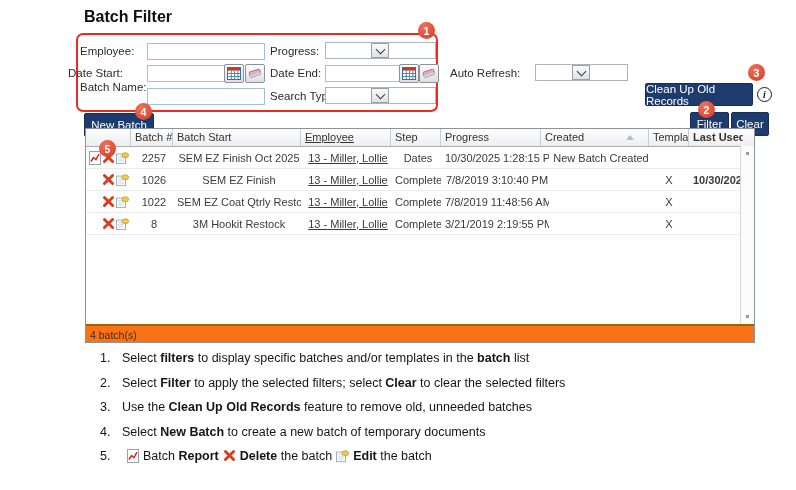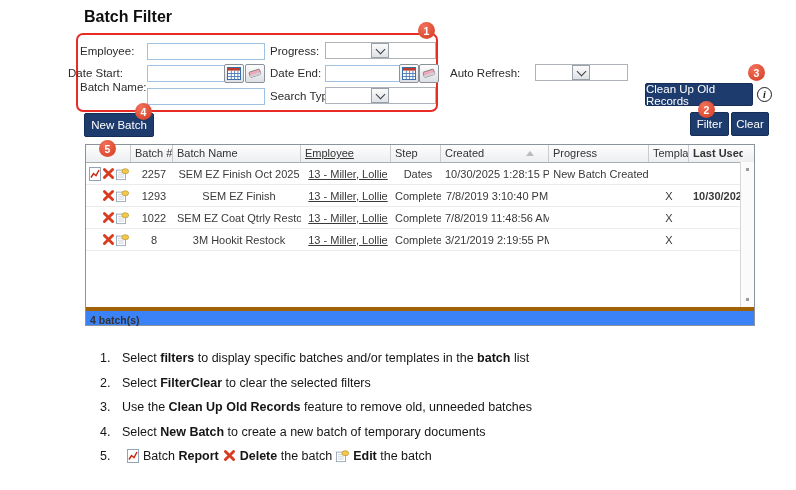--- a/index.html
+++ b/index.html
@@ -12,34 +12,34 @@
   .tinput{position:absolute;height:15px;border:1px solid #9ec2e0;background:#fff;font-family:"Liberation Sans",sans-serif;font-size:11px;padding:0 2px;}
   .combo{position:absolute;height:17px;border:1px solid #aeb3ba;background:#fff;display:flex;align-items:center;box-sizing:border-box;flex-direction:column;}
   .combo-text{flex:1;font-size:11px;padding-left:4px;white-space:nowrap;overflow:hidden;color:#222;}
   .combo-btn{width:16px;height:15px;margin:0 1px 0 0;border:1px solid #9aa0a8;background:linear-gradient(#fbfbfb,#dfe2e6);display:flex;align-items:center;justify-content:center;}
   .chev{width:6px;height:6px;border-right:1.7px solid #3a3f45;border-bottom:1.7px solid #3a3f45;transform:rotate(45deg);margin-top:-3px;}
   .sq-btn{position:absolute;width:18px;height:17px;border:1px solid #8d9199;border-radius:2px;background:linear-gradient(#fdfdfd,#dcdfe3);display:flex;align-items:center;justify-content:center;cursor:pointer;}
   .navy-btn{position:absolute;background:#1d3b6c;border:1px solid #152e58;border-radius:2px;color:#fff;font-size:11.5px;display:flex;align-items:center;justify-content:center;cursor:pointer;}
   .badge{position:absolute;width:17px;height:17px;border-radius:50%;background:radial-gradient(circle at 35% 28%,#f3705a,#d23c20);color:#fff;font-size:10.5px;font-weight:bold;display:flex;align-items:center;justify-content:center;z-index:30;}
   .info-circle{position:absolute;width:13px;height:13px;border:1.4px solid #1c1c1c;border-radius:50%;display:flex;align-items:center;justify-content:center;font-family:"Liberation Serif",serif;font-style:italic;font-weight:bold;font-size:10px;color:#1c1c1c;background:#fff;}
   
-  .batch-table{left:85px;top:144px;width:670px;height:182px;border:1px solid #8b939c;box-sizing:border-box;background:#fff;}
+  .batch-table{left:85px;top:128px;width:670px;height:215px;border:1px solid #8b939c;box-sizing:border-box;background:#fff;}
   .thead{display:flex;height:17px;background:linear-gradient(#fefefe,#eceef0);border-bottom:1px solid #a8adb2;}
   .th{font-size:11px;color:#333;padding:2px 0 0 4px;box-sizing:border-box;border-right:1px solid #c9ccd0;white-space:nowrap;overflow:hidden;position:relative;}
   .c-icons{width:45px;} .c-bno{width:42px;} .c-bname{width:128px;} .c-emp{width:90px;text-decoration:underline;}
   .c-step{width:50px;} .c-created{width:108px;} .c-prog{width:100px;} .c-tmpl{width:40px;} .c-last{width:54px;border-right:none;font-weight:bold;}
   .sort-arrow{position:absolute;right:14px;top:6px;width:0;height:0;border-left:4px solid transparent;border-right:4px solid transparent;border-bottom:5px solid #b9bdc2;}
   .trow{display:flex;height:21px;border-bottom:1px solid #ebebeb;align-items:center;}
   .td{font-size:11px;color:#3a3a3a;padding-left:4px;box-sizing:border-box;white-space:nowrap;overflow:hidden;text-align:center;}
   .td.center{text-align:center;padding-left:0;}
   .icon-cell{display:flex;align-items:center;gap:1px;padding-left:2px;}
   .icon-slot{width:13px;height:15px;display:inline-flex;align-items:center;justify-content:center;cursor:pointer;}
   .vscroll{position:absolute;top:17px;right:0;bottom:18px;width:13px;border-left:1px solid #d6d6d6;background:#fbfbfb;}
   .vdot{position:absolute;left:5px;width:3px;height:3px;background:#9a9a9a;}
-  .statusbar{position:absolute;left:0;right:0;bottom:0;height:18px;background:#3b82f6;border-top:4px solid #a16207;font-size:10.5px;color:#333;line-height:18px;padding-left:4px;box-sizing:border-box;font-weight:bold;}
+  .statusbar{position:absolute;left:0;right:0;bottom:0;height:18px;background:#f97316;border-top:2px solid #a16207;font-size:10.5px;color:#333;line-height:18px;padding-left:4px;box-sizing:border-box;}
   
   .instructions{left:100px;top:350px;width:620px;}
   .instr-line{display:flex;margin-bottom:8.5px;font-size:12.5px;color:#151515;align-items:center;line-height:16px;}
   .instr-num{width:22px;flex:none;}
   .instr-body{white-space:pre-wrap;display:flex;flex-wrap:wrap;}
   .instr-body b{font-weight:bold;}
   .instr-body .icon-slot{margin:0 4px;}
   svg{display:block;}
 </style>
 </head>
@@ -127,28 +127,28 @@
   <div class="badge" style="left:418px;top:22px;">1</div>
   <div class="badge" style="left:698px;top:101px;">2</div>
   <div class="badge" style="left:748px;top:64px;">3</div>
   <div class="badge" style="left:135px;top:103px;">4</div>
   <div class="badge" style="left:99px;top:140px;">5</div>
 
   <div class="abs batch-table">
     <div class="thead">
       <div class="th c-icons"></div>
       <div class="th c-bno">Batch #</div>
-      <div class="th c-bname">Batch Name</div>
+      <div class="th c-bname">Batch Start</div>
       <div class="th c-emp">Employee</div>
       <div class="th c-step">Step</div>
+      <div class="th c-prog">Progress</div>
       <div class="th c-created">
         <span>Created</span>
         <span class="sort-arrow"></span>
       </div>
-      <div class="th c-prog">Progress</div>
       <div class="th c-tmpl">Template</div>
       <div class="th c-last">Last Used</div>
     </div>
     <div id="batch-rows">
         <div class="trow">
           <div class="td c-icons icon-cell">
             <span class="icon-slot">
               <svg width="12" height="14" viewBox="0 0 12 14">
                 <rect x="0.5" y="0.5" width="11" height="13" fill="#fff" stroke="#93a3b5"></rect>
                 <polyline points="2,10.5 4.5,6.5 7,8.5 10,3" stroke="#cc2a12" stroke-width="1.5" fill="none"></polyline>
@@ -191,21 +191,21 @@
               </svg>
             </span>
             <span class="icon-slot">
               <svg width="15" height="14" viewBox="0 0 15 14">
                 <rect x="0.5" y="2.5" width="10.5" height="11" fill="#fff" stroke="#93a3b5"></rect>
                 <path d="M2.5 5.5h6.5M2.5 8h6.5M2.5 10.5h6.5" stroke="#b9c4d0" stroke-width="0.9"></path>
                 <ellipse cx="10.7" cy="3.8" rx="3.9" ry="2.9" fill="#f2c94c" stroke="#b28a1e" stroke-width="0.7"></ellipse>
               </svg>
             </span>
           </div>
-          <div class="td c-bno">1293</div>
+          <div class="td c-bno">1026</div>
           <div class="td c-bname">SEM EZ Finish</div>
           <div class="td c-emp">13 - Miller, Lollie</div>
           <div class="td c-step">Completed</div>
           <div class="td c-created">7/8/2019 3:10:40 PM</div>
           <div class="td c-prog"></div>
           <div class="td c-tmpl center">X</div>
           <div class="td c-last">10/30/2025</div>
         </div>
         <div class="trow">
           <div class="td c-icons icon-cell">
@@ -271,21 +271,21 @@
     <div class="statusbar">4 batch(s)</div>
   </div>
 
   <div class="abs instructions" id="instructions">
       <div class="instr-line">
         <span class="instr-num">1.</span>
         <span class="instr-body"><span>Select </span><b>filters</b><span> to display specific batches and/or templates in the </span><b>batch</b><span> list</span></span>
       </div>
       <div class="instr-line">
         <span class="instr-num">2.</span>
-        <span class="instr-body"><span>Select </span><b>Filter</b><b>Clear</b><span> to clear the selected filters</span></span>
+        <span class="instr-body"><span>Select </span><b>Filter</b><span> to apply the selected filters; select </span><b>Clear</b><span> to clear the selected filters</span></span>
       </div>
       <div class="instr-line">
         <span class="instr-num">3.</span>
         <span class="instr-body"><span>Use the </span><b>Clean Up Old Records</b><span> feature to remove old, unneeded batches</span></span>
       </div>
       <div class="instr-line">
         <span class="instr-num">4.</span>
         <span class="instr-body"><span>Select </span><b>New Batch</b><span> to create a new batch of temporary documents</span></span>
       </div>
       <div class="instr-line">

